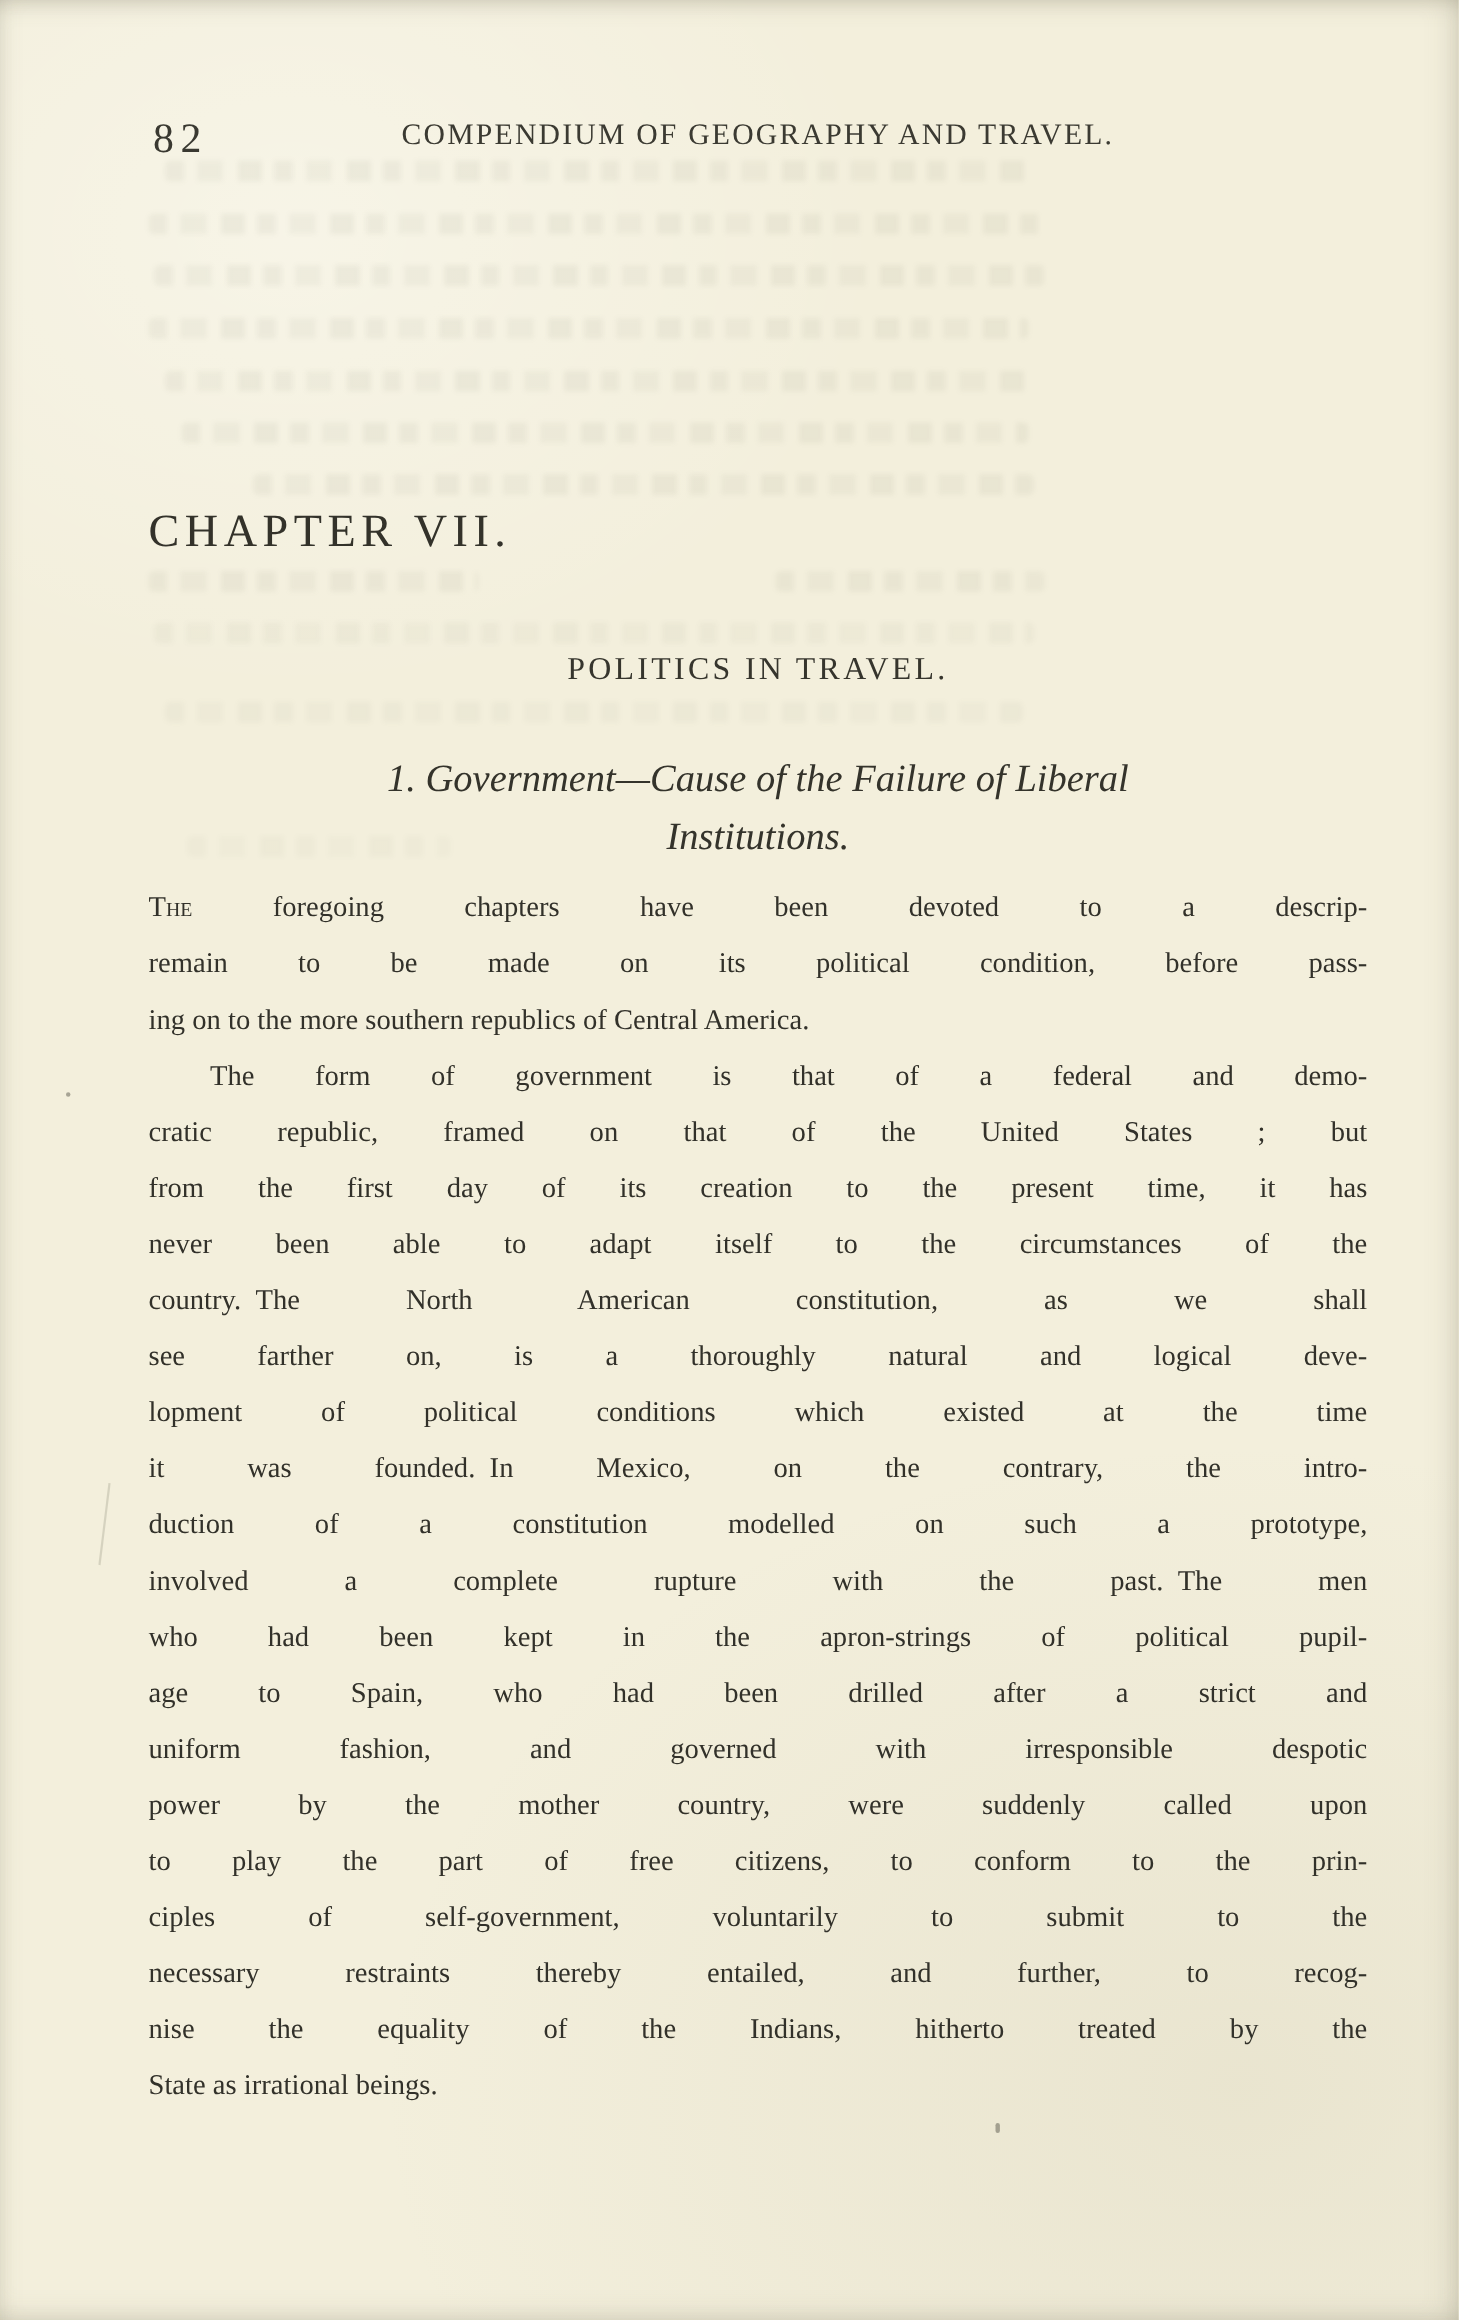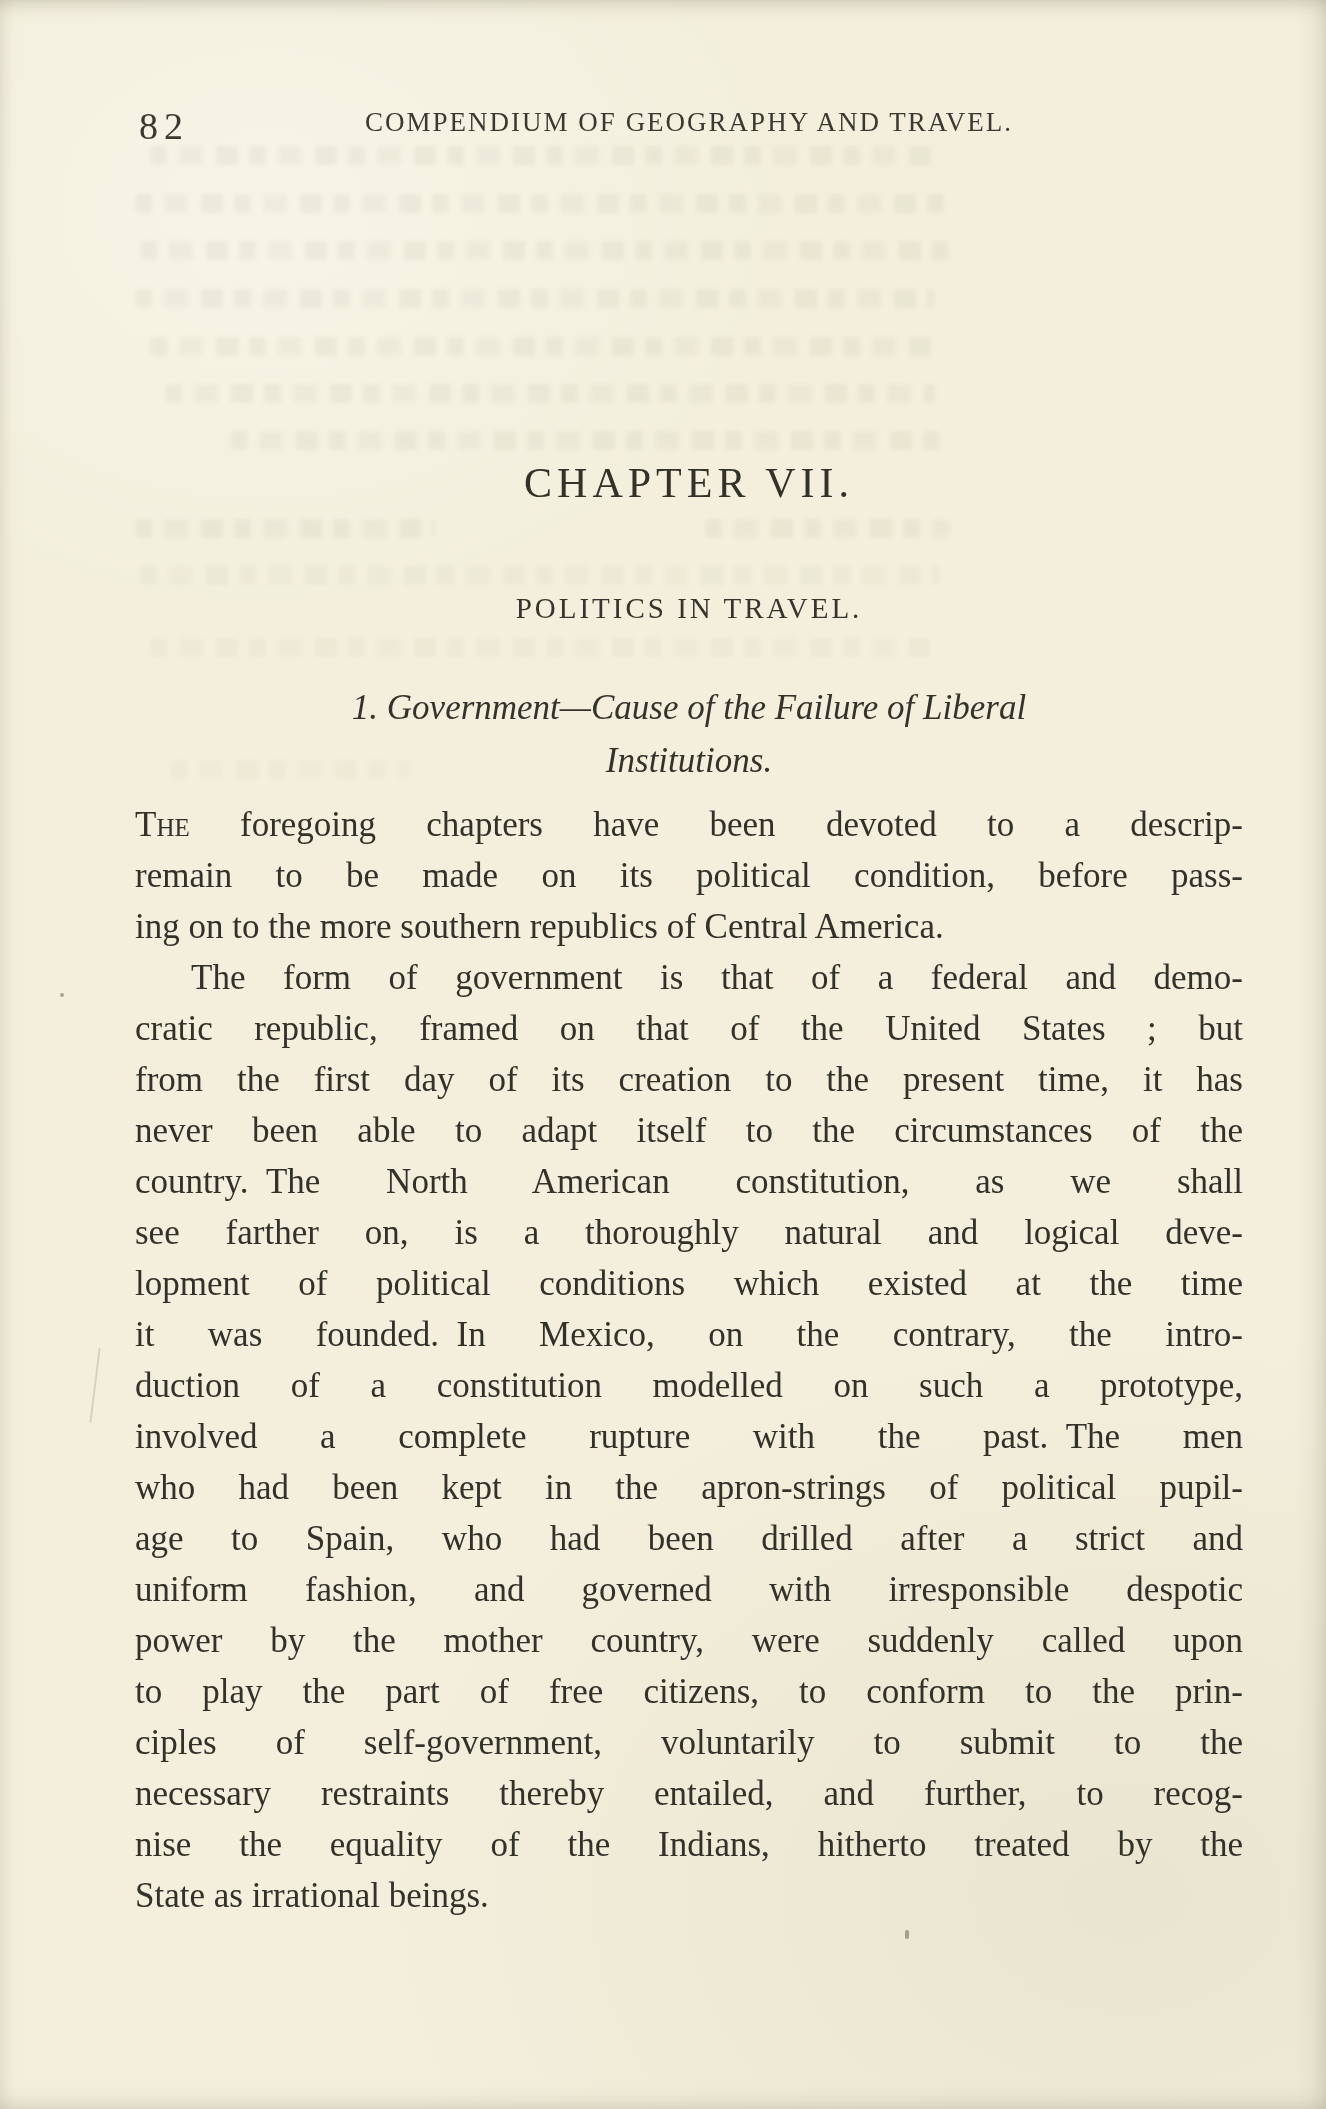--- a/index.html
+++ b/index.html
@@ -45,21 +45,21 @@
     white-space: nowrap;
     color: #3b3a32;
   }
 
   
   .chapter-heading {
     position: absolute;
     top: 459px;
     left: 135px;
     width: 1108px;
-    text-align: center;
+    text-align: left;
     font-size: 42px;
     letter-spacing: 5px;
     white-space: nowrap;
     color: #33322a;
   }
   .chapter-title {
     position: absolute;
     top: 592px;
     left: 135px;
     width: 1108px;
@@ -81,21 +81,21 @@
   }
   .section-line1 { top: 688px; font-style: italic; }
   .section-line2 { top: 741px; }
 
   
   .bodytext {
     position: absolute;
     top: 799px;
     left: 135px;
     width: 1108px;
-    font-size: 35px;
+    font-size: 26px;
     line-height: 51px;
     color: #32312a;
   }
   .bline {
     height: 51px;
     overflow: hidden;
     text-align: justify;
     text-align-last: justify;
     white-space: nowrap;
   }

